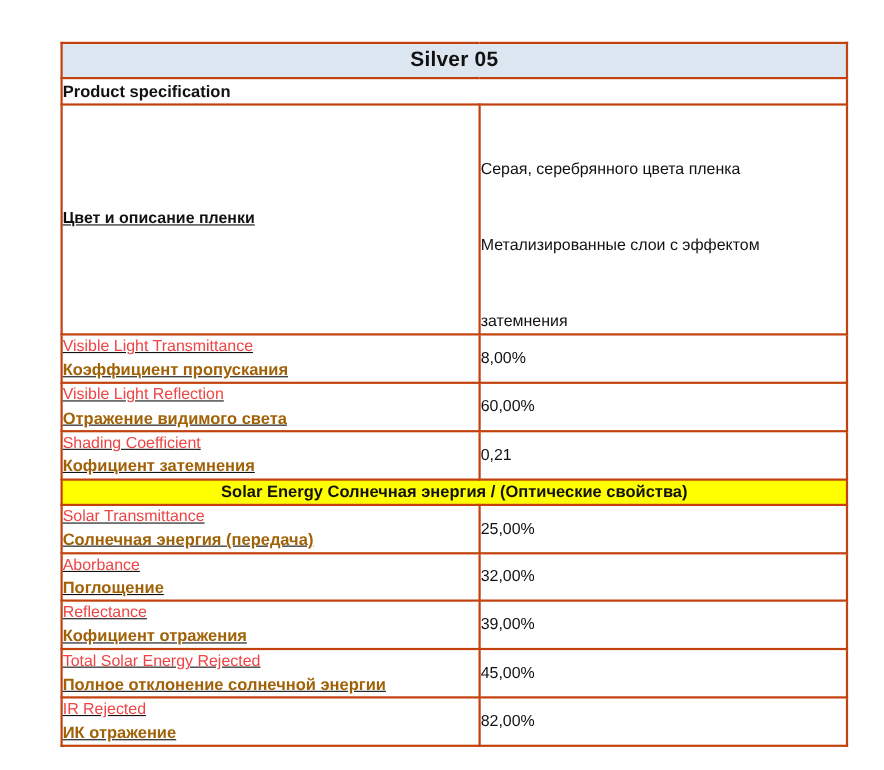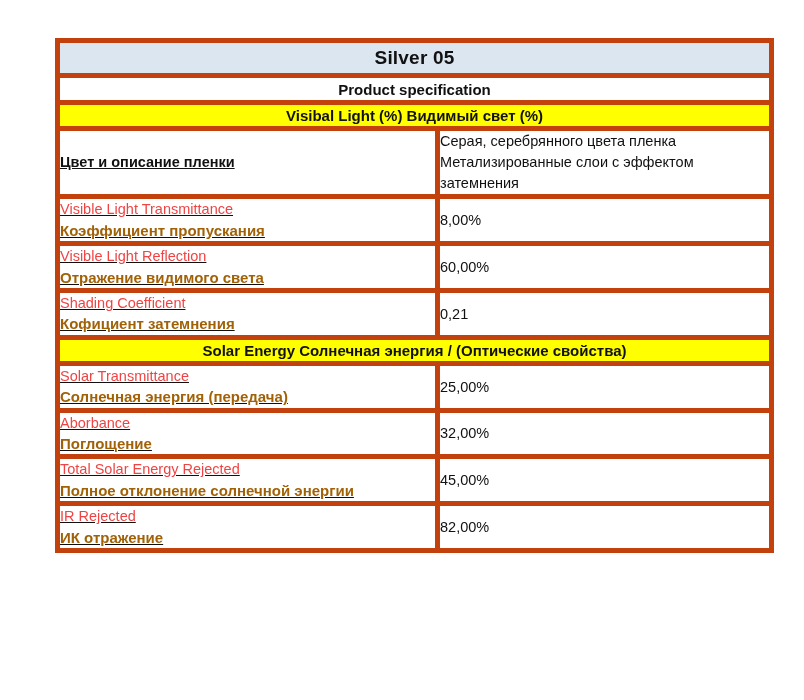--- a/index.html
+++ b/index.html
@@ -18,42 +18,42 @@
     position: absolute;
     left: 55px;
     top: 38px;
     width: 716px;
     border-collapse: collapse;
     table-layout: fixed;
     border: 2px solid #1a1a1a;
   }
 
   #spec-table td {
-    border: 5px solid #c2410c;
+    border: 2px solid #c2410c;
     padding: 0;
     vertical-align: middle;
     color: #111111;
   }
 
   
   .col-label { width: 380px; }
   .col-value { width: 334px; }
 
   
   .title-row td {
     background: #dce6f1;
     text-align: center;
     font-weight: bold;
     font-size: 19px;
     height: 30px;
     letter-spacing: .2px;
   }
   .subtitle-row td {
     background: #ffffff;
-    text-align: center;
+    text-align: left;
     font-weight: bold;
     font-size: 15px;
     height: 22px;
   }
   .section-row td {
     background: #ffff00;
     text-align: center;
     font-weight: bold;
     font-size: 15px;
     height: 21px;
@@ -89,43 +89,40 @@
     font-weight: bold;
   }
   .desc-row .cell-value {
     text-align: left;
     padding: 3px 6px 4px 6px;
     font-size: 14.5px;
     font-weight: normal;
     line-height: 1.45;
     color: #2a2a2a;
   }
-  .desc-line { display: block; }
+  .desc-line { display: block; margin-top: 48px; }
 </style>
 </head>
 <body>
 
 <table id="spec-table">
   <colgroup>
     <col class="col-label">
     <col class="col-value">
   </colgroup>
   <tbody>
 
     <tr class="title-row">
       <td colspan="2">Silver 05</td>
     </tr>
 
     <tr class="subtitle-row">
       <td colspan="2">Product specification</td>
     </tr>
 
-    <tr class="section-row">
-      <td colspan="2">Visibal Light (%) Видимый свет (%)</td>
-    </tr>
 
     <tr class="data-row desc-row">
       <td class="cell-label">Цвет и описание пленки</td>
       <td class="cell-value">
         <span class="desc-line">Серая, серебрянного цвета пленка</span>
         <span class="desc-line">Метализированные слои с эффектом</span>
         <span class="desc-line">затемнения</span>
       </td>
     </tr>
 
@@ -166,20 +163,27 @@
     </tr>
 
     <tr class="data-row">
       <td class="cell-label">
         <span class="en">Aborbance</span>
         <span class="ru">Поглощение</span>
       </td>
       <td class="cell-value">32,00%</td>
     </tr>
 
+    <tr class="data-row">
+      <td class="cell-label">
+        <span class="en">Reflectance</span>
+        <span class="ru">Кофициент отражения</span>
+      </td>
+      <td class="cell-value">39,00%</td>
+    </tr>
 
     <tr class="data-row">
       <td class="cell-label">
         <span class="en">Total Solar Energy Rejected</span>
         <span class="ru">Полное отклонение солнечной энергии</span>
       </td>
       <td class="cell-value">45,00%</td>
     </tr>
 
     <tr class="data-row">

